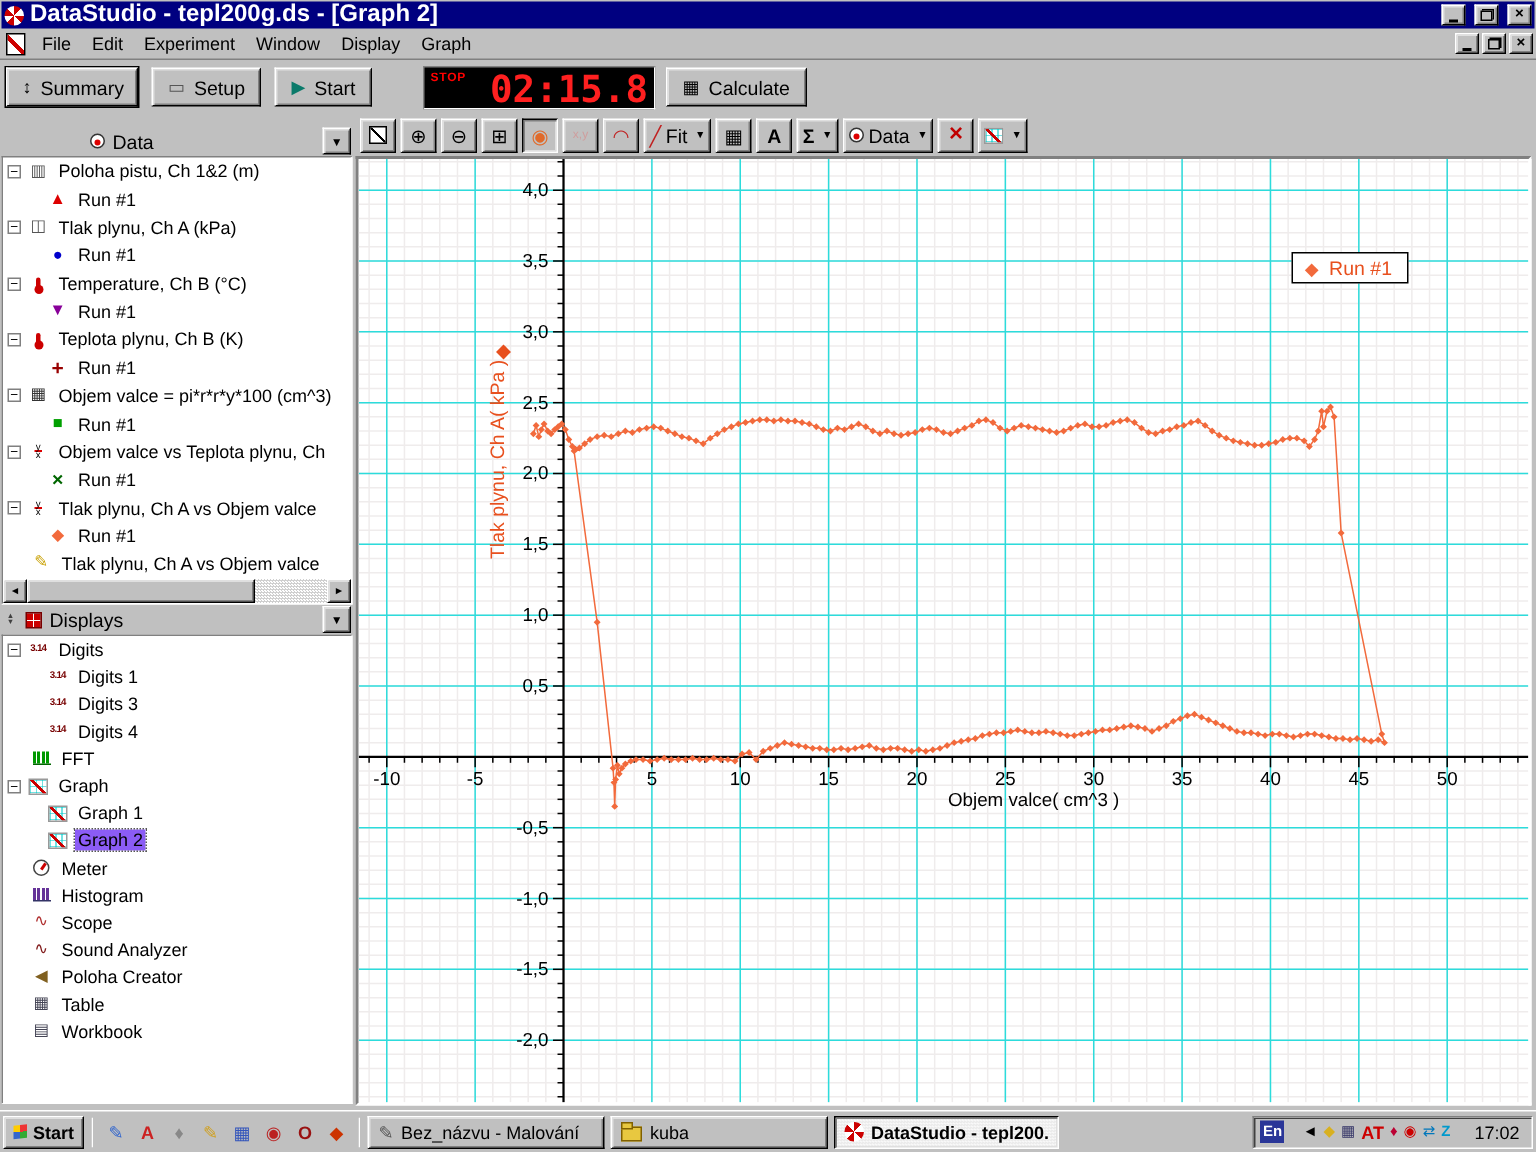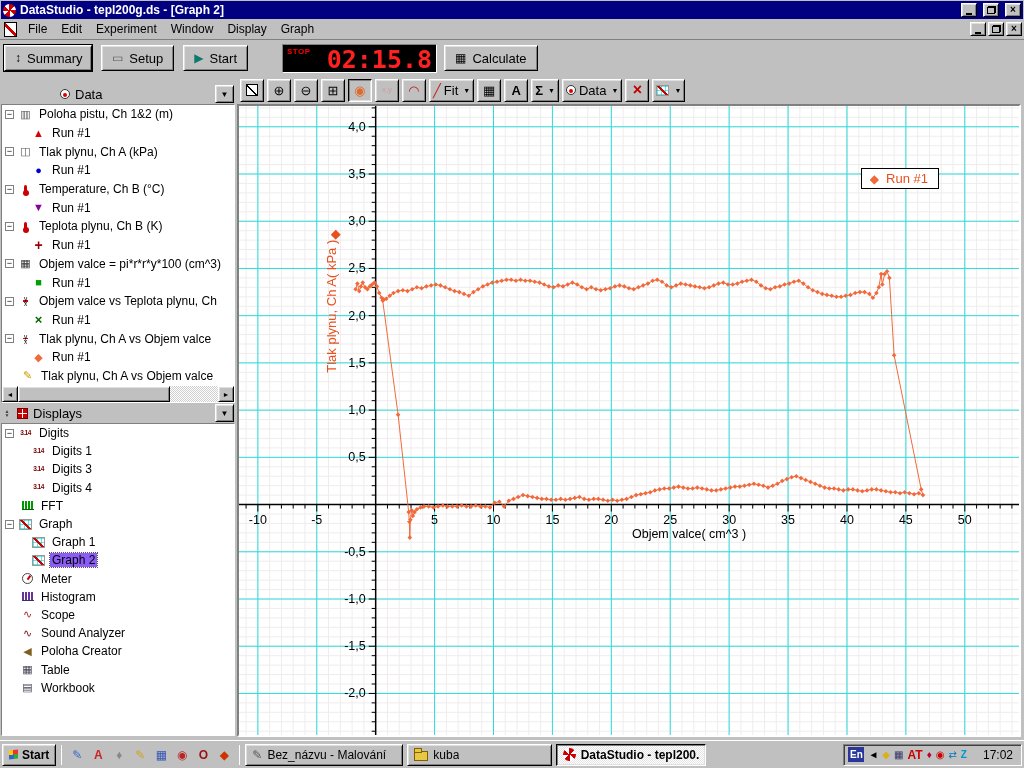--- a/index.html
+++ b/index.html
@@ -6,21 +6,21 @@
     font-family:"Liberation Sans",sans-serif;-webkit-font-smoothing:none;}
   *{box-sizing:border-box;user-select:none;}
   .r{background:#c0c0c0;border:1px solid;border-color:#fff #000 #000 #fff;
      box-shadow:inset 1px 1px 0 #dfdfdf,inset -1px -1px 0 #808080;}
   .p{background:#c0c0c0;border:1px solid;border-color:#000 #fff #fff #000;
      box-shadow:inset 1px 1px 0 #808080,inset -1px -1px 0 #dfdfdf;}
   .s{border:1px solid;border-color:#808080 #fff #fff #808080;box-shadow:inset 1px 1px 0 #404040;}
   
   #titlebar{position:absolute;left:1px;top:1px;right:1px;height:18px;background:#000080;
     display:flex;align-items:center;gap:4px;padding:0 2px;color:#fff;}
-  #titlebar .t{flex:1;font-size:12px;font-weight:bold;white-space:nowrap;}
+  #titlebar .t{flex:1;font-size:16px;font-weight:bold;white-space:nowrap;}
   .wbtn{width:16px;height:14px;display:inline-flex;align-items:center;justify-content:center;
     font-size:10px;font-weight:bold;color:#000;line-height:1;}
   .wbtn+.wbtn{margin-left:2px;}
   .g-min{width:6px;height:2px;background:#000;margin-top:7px;}
   .g-rest{width:9px;height:8px;position:relative;}
   .g-rest:before{content:'';position:absolute;right:0;top:0;width:6px;height:5px;border:1px solid #000;}
   .g-rest:after{content:'';position:absolute;left:0;bottom:0;width:6px;height:5px;border:1px solid #000;background:#c0c0c0;}
   
   #menubar{position:absolute;left:0;top:19px;right:0;height:21px;display:flex;align-items:center;
     padding:0 2px;gap:0;border-bottom:1px solid #808080;}
@@ -113,25 +113,25 @@
   .ytit{font-family:"Liberation Sans",sans-serif;font-size:13px;fill:#e8501e;}
   
   #taskbar{position:absolute;left:0;right:0;bottom:0;height:28px;background:#c0c0c0;
     border-top:1px solid #fff;display:flex;align-items:center;padding:0 2px;gap:3px;}
   #startbtn{height:22px;display:inline-flex;align-items:center;gap:4px;padding:0 6px;font-size:12px;font-weight:bold;}
   .tsep{width:1px;height:20px;background:#808080;border-right:1px solid #fff;margin:0 2px;}
   .ql{width:20px;height:20px;display:inline-flex;align-items:center;justify-content:center;font-size:12px;}
   .taskwin{height:22px;display:inline-flex;align-items:center;gap:5px;padding:0 6px;font-size:12px;
     white-space:nowrap;overflow:hidden;}
   .taskwin.active{background:conic-gradient(#fff 25%,#e4e4e4 0 50%,#fff 0 75%,#e4e4e4 0) 0 0/2px 2px;font-weight:bold;}
-  #tray{margin-left:auto;height:22px;display:flex;align-items:center;gap:4px;padding:0 8px 0 4px;font-size:11px;}
+  #tray{margin-left:auto;height:22px;display:flex;align-items:center;gap:12px;padding:0 8px 0 4px;font-size:11px;}
   .trico{font-size:10px;line-height:1;}
   #lang{width:16px;height:15px;background:#2a3698;color:#fff;font-size:10px;font-weight:bold;
     display:inline-flex;align-items:center;justify-content:center;}
-  #clock{font-size:12px;margin-left:12px;}
+  #clock{font-size:12px;margin-left:4px;}
 </style>
 </head>
 <body>
 
 <div id="titlebar">
   <span class="ic-ds"></span>
   <span class="t">DataStudio - tepl200g.ds - [Graph 2]</span>
   <span class="wbtn r">
       <span class="g-min"></span>
     </span>

